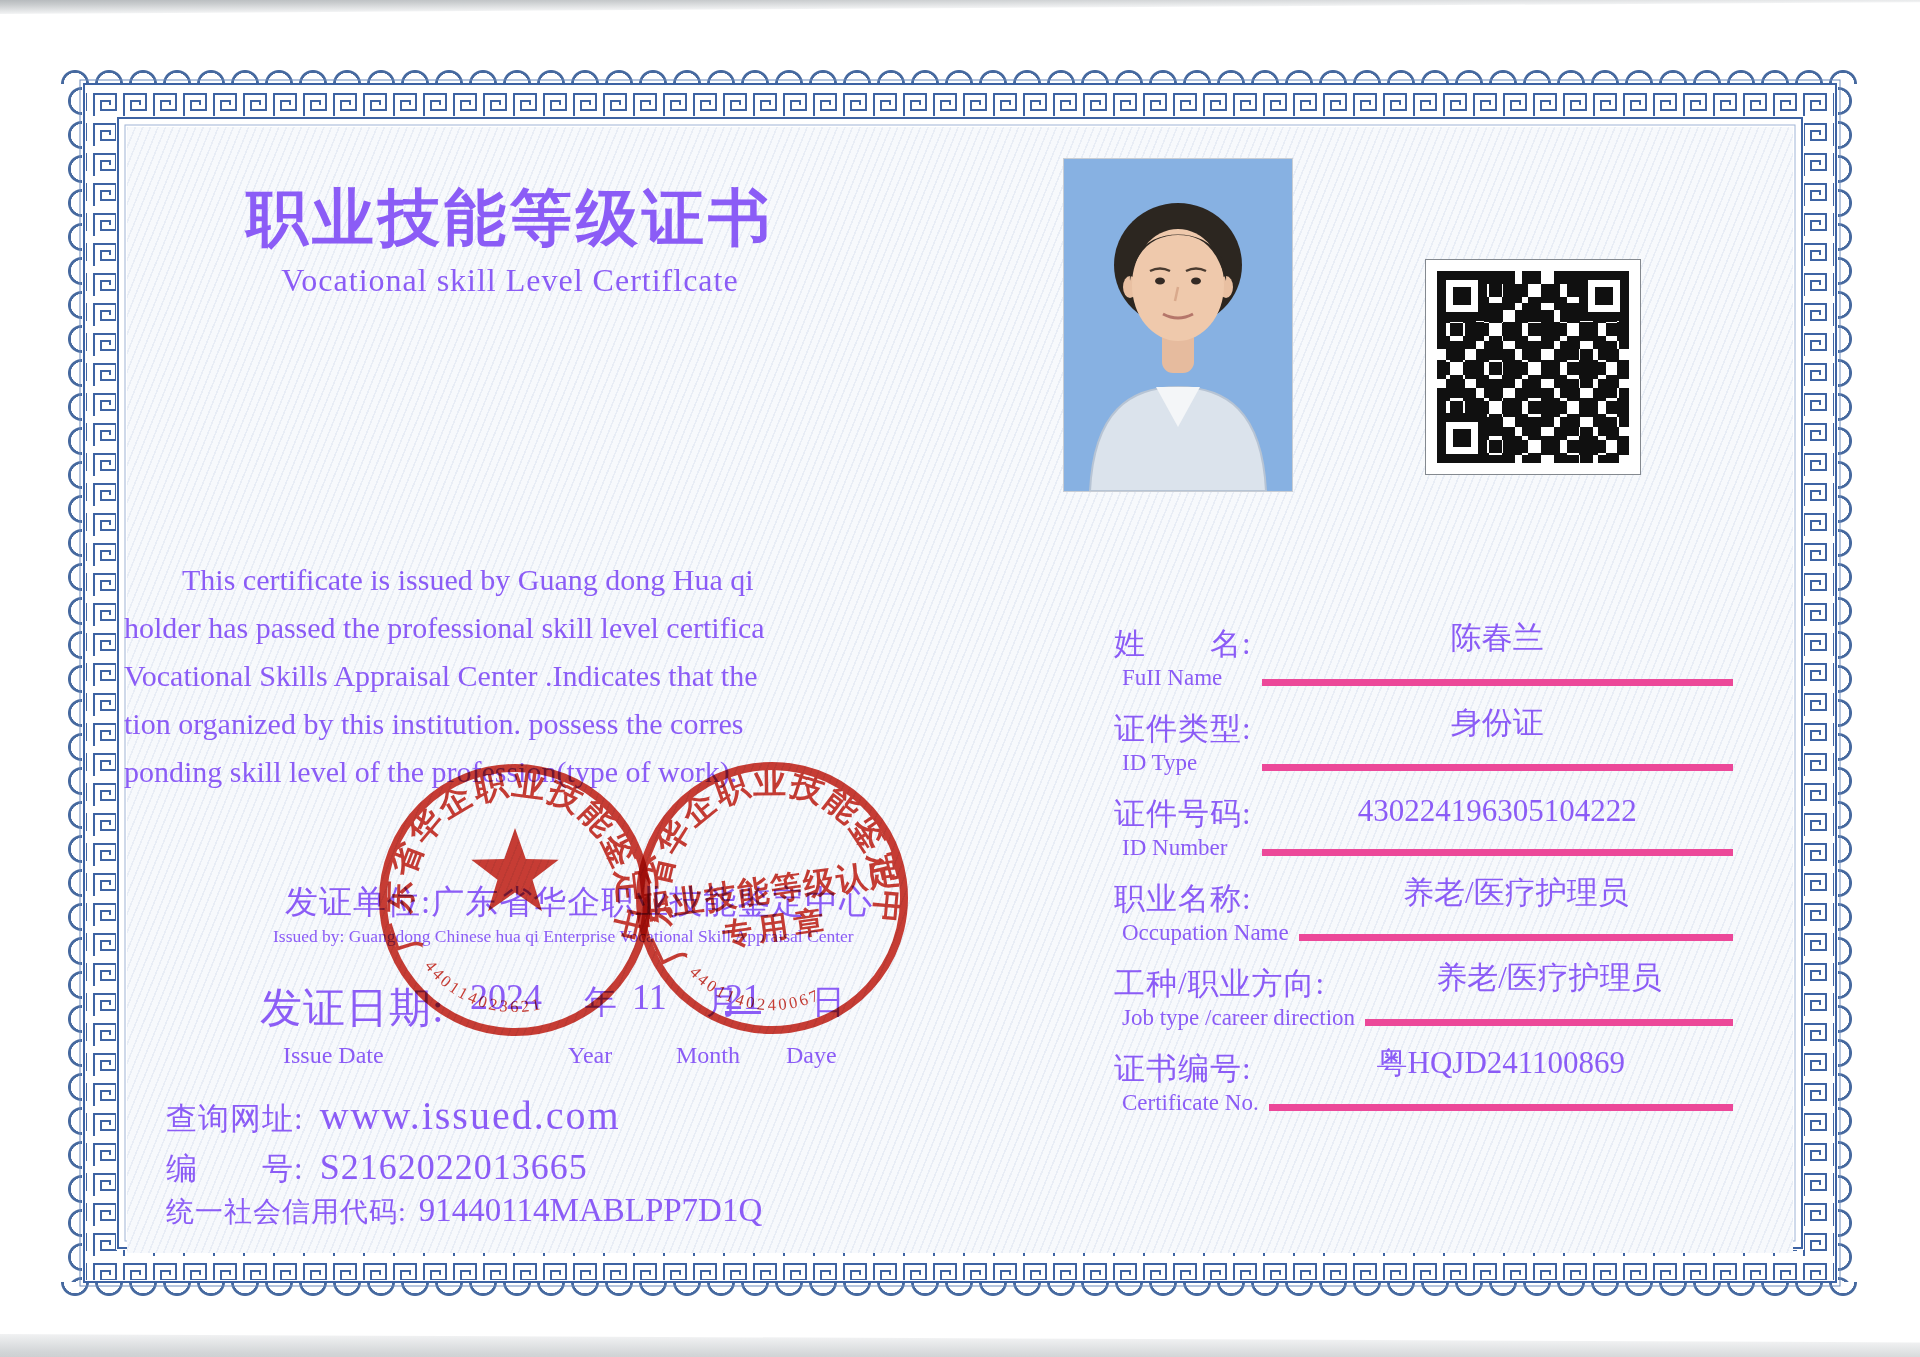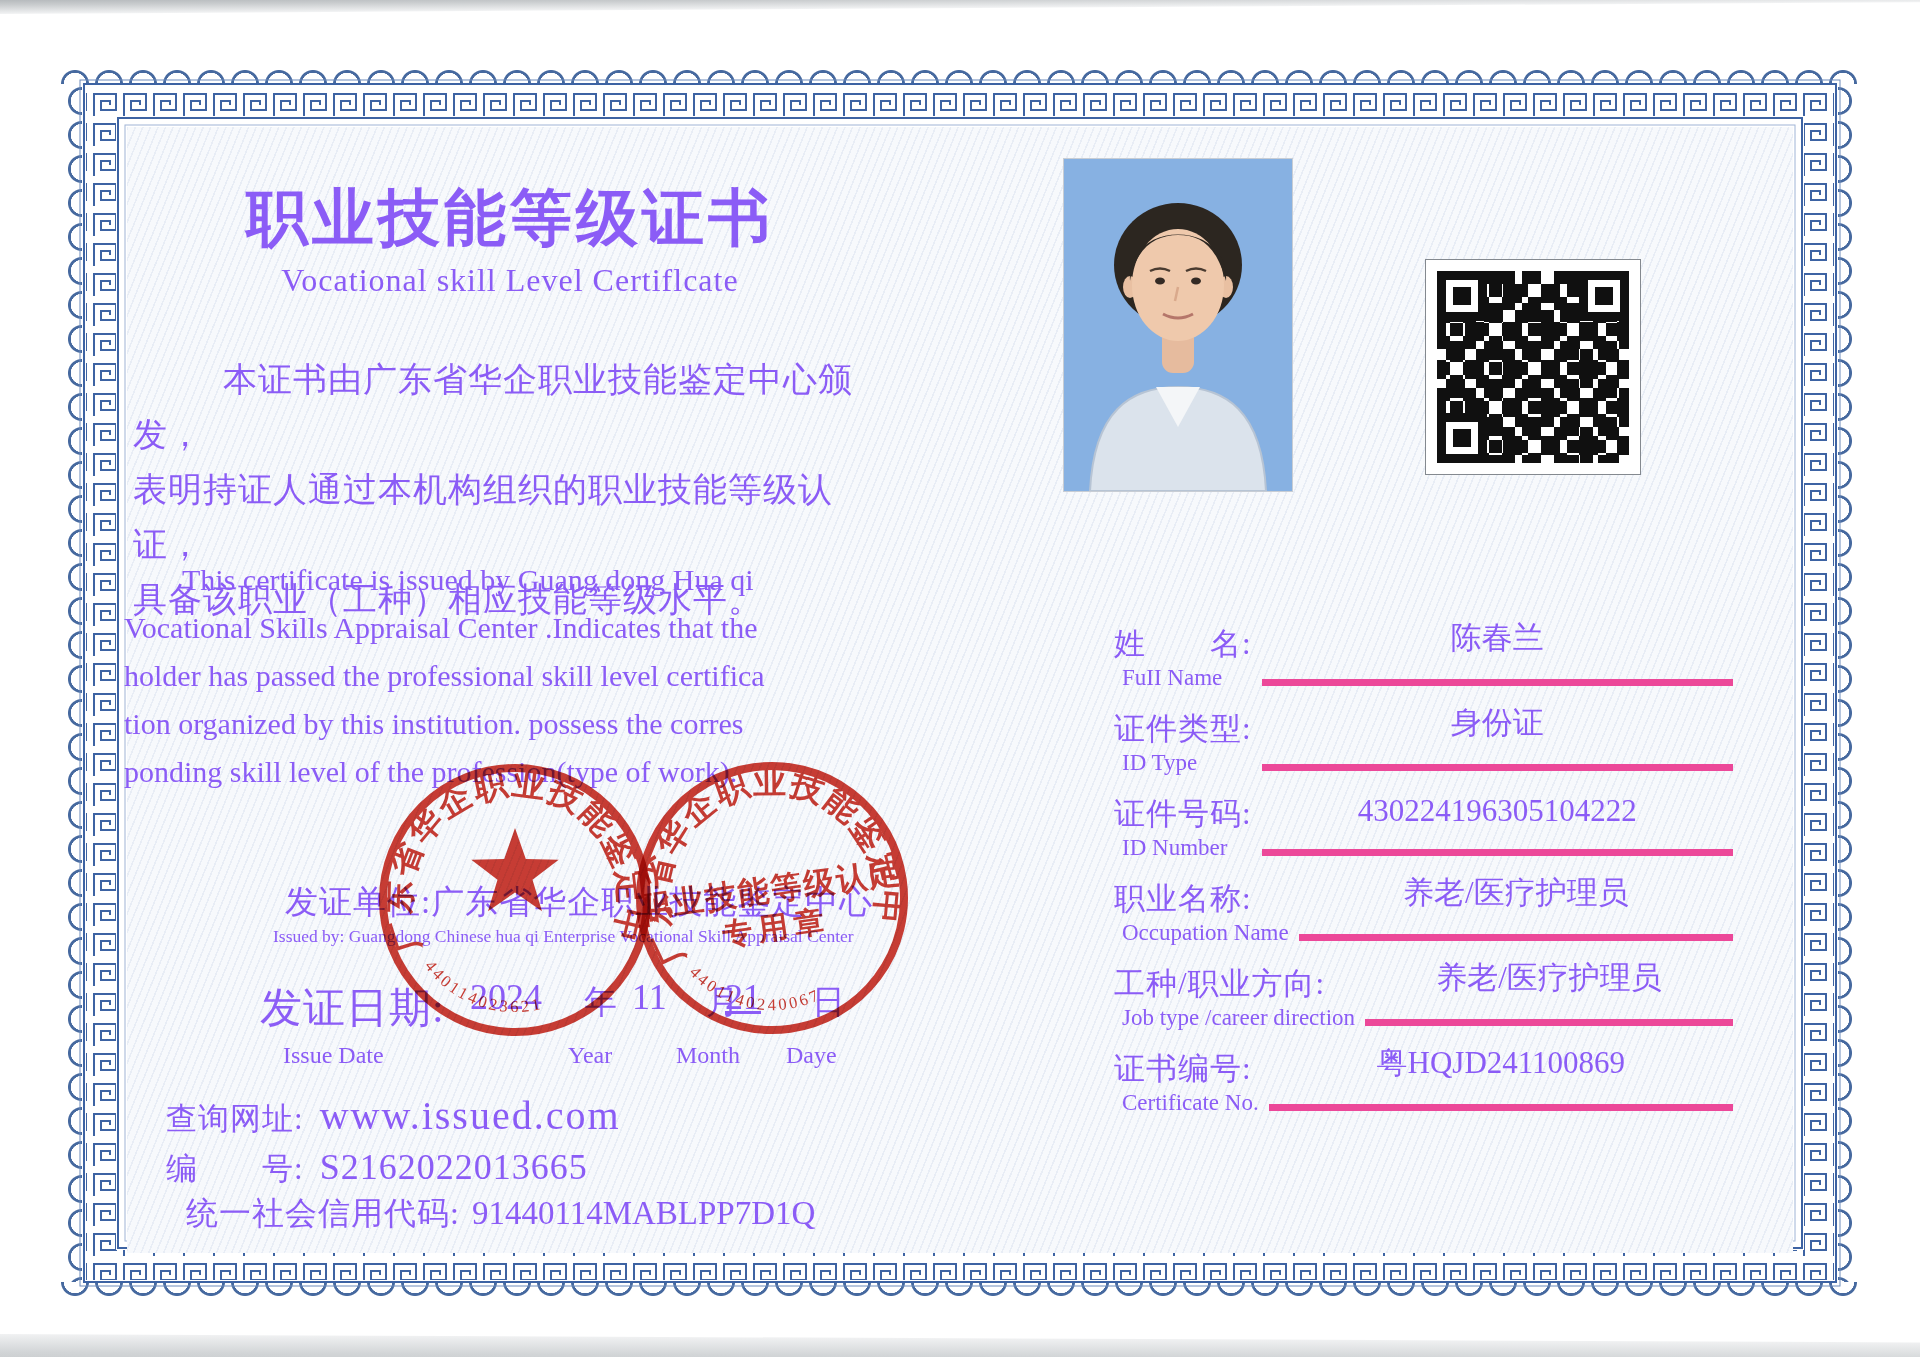--- a/index.html
+++ b/index.html
@@ -58,21 +58,21 @@
   .dlab{left:260px;top:980px;font-size:42px;letter-spacing:1px;}
   .den{top:1042px;font-size:24px;}
 
   .foot-row{white-space:nowrap;}
   .f-lab{font-size:31px;letter-spacing:1px;display:inline-block;}
   .site{left:166px;top:1092px;}
   .site .f-val{font-size:40px;letter-spacing:2px;margin-left:16px;}
   .serialr{left:166px;top:1146px;}
   .serialr .f-val{font-size:36px;letter-spacing:1px;margin-left:16px;}
   .creditr{left:166px;top:1192px;}
-  .creditr .f-lab{font-size:32px;margin-left:20px;}
+  .creditr .f-lab{font-size:28px;}
   .creditr .f-val{font-size:33px;margin-left:12px;}
 
   
   .photo{left:1064px;top:159px;width:228px;height:332px;box-shadow:0 0 0 1px #c8cdd4;}
   .qr{left:1425px;top:259px;width:216px;height:216px;background:#fff;border:1px solid #84898f;box-sizing:border-box;padding:11px;}
   .qr-inner{position:relative;width:100%;height:100%;
     background:
       repeating-conic-gradient(#101010 0 25%,rgba(0,0,0,0) 0 50%),
       repeating-conic-gradient(#101010 0 25%,rgba(0,0,0,0) 0 50%),
       #ffffff;
@@ -123,30 +123,25 @@
     <rect x="1804" y="86" width="30" height="1194" fill="url(#mdr)"></rect>
     <rect x="118" y="118" width="1684" height="1130" fill="none" stroke="#3d63a3" stroke-width="2"></rect>
     <rect x="125" y="125" width="1670" height="1116" fill="none" stroke="#9fb4d6" stroke-width="1"></rect>
   </svg>
 
   <div class="abs texture"></div>
 
   <div class="abs title-cn">职业技能等级证书</div>
   <div class="abs title-en">Vocational skill Level  Certiflcate</div>
 
-  <div class="abs intro-cn">
-    <div class="l1">本证书由广东省华企职业技能鉴定中心颁发，</div>
-    <div>表明持证人通过本机构组织的职业技能等级认证，</div>
-    <div>具备该职业（工种）相应技能等级水平。</div>
-  </div>
 
   <div class="abs intro-en">
     <div class="l1">This certificate is issued by Guang dong Hua qi</div>
+    <div>holder has passed the professional skill level certifica</div>
     <div>Vocational Skills Appraisal Center .Indicates that the</div>
-    <div>holder has passed the professional skill level certifica</div>
     <div>tion organized by this institution. possess the corres</div>
     <div>ponding  skill level of the profession(type of  work).</div>
   </div>
 
   <div class="abs issuer-cn"><span>发证单位:</span><span>广东省华企职业技能鉴定中心</span></div>
   <div class="abs issuer-en">Issued by: Guangdong Chinese hua qi Enterprise Vocational Skill Appraisal Center</div>
 
   <div class="abs dlab">发证日期:</div>
   <div class="abs dt" style="left:470px;">2024</div>
   <div class="abs du" style="left:584px;">年</div>

